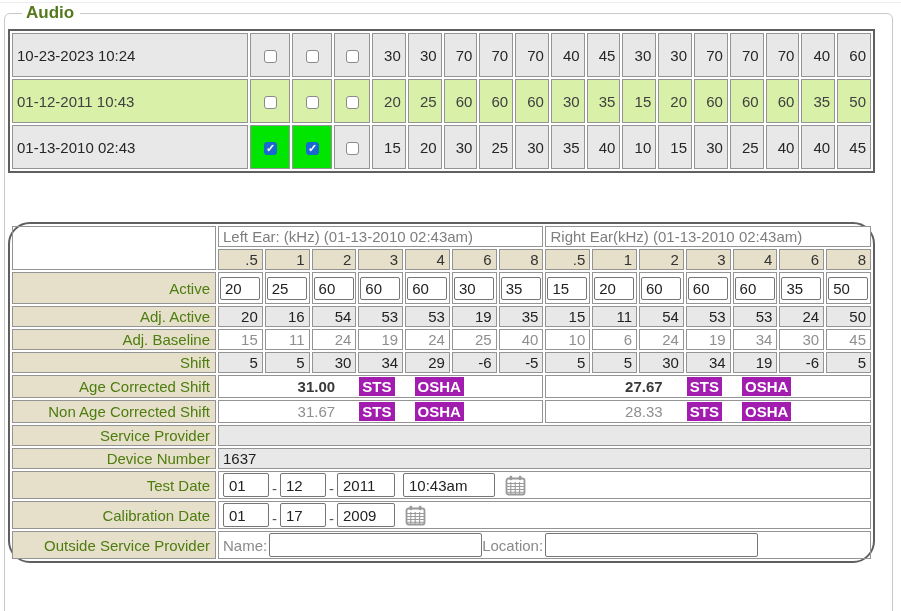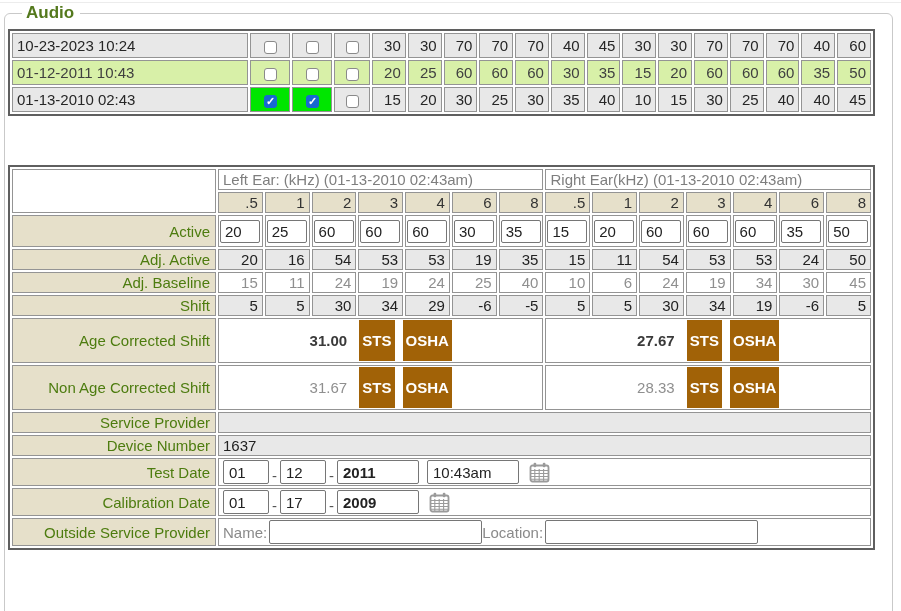--- a/index.html
+++ b/index.html
@@ -29,63 +29,63 @@
   table.grid td { border:1px solid #949494; padding:1px 4px; overflow:hidden; white-space:nowrap; }
 
   
   .t1 td { height:22px; }
   .t1 .hd { background:#c2d4f2; text-align:left; }
   .t1 .num { text-align:right; }
   .t1 tr.r-gray td { background:#e8e8e8; color:#262626; }
   .t1 tr.r-green td { background:#d8f0a8; color:#404040; }
   .t1 td.ck { text-align:center; padding:1px 0; }
   .t1 tr td.on { background:#00e600 !important; }
-  .t1 tr.data td { height:25px; }
+  .t1 tr.data td { height:44px; }
 
   .cb {
     display:inline-block; width:13px; height:13px; background:#fff;
     border:1.5px solid #8a8a8a; border-radius:3px; vertical-align:middle;
   }
   .cb.checked {
     background:#1868d2; border-color:#1868d2; position:relative;
   }
   .cb.checked::after {
     content:"\2713"; color:#fff; font-size:11px; font-weight:bold;
     position:absolute; left:1.5px; top:-1px; line-height:13px;
   }
 
   
-  .t2 { margin-top:49px; }
+  .t2 { margin-top:49px;border-radius:22px; }
   .t2 td { height:21px; }
   .t2 .earhdr { color:#7e7e7e; background:#fff; text-align:left; }
   .t2 .freq { background:#e6e0ca; text-align:right; color:#333; }
   .t2 .lbl { background:#e6e0ca; text-align:right; padding-right:5px; color:#4d7c0f; }
   .t2 .g { background:#e8e8e8; }
   .t2 .num { text-align:right; }
   .t2 .muted { color:#8f8f8f; }
   .t2 td.inp { padding:2px 1px; height:32px; }
   .t2 .ctr { text-align:center; }
   .t2 .wide { text-align:left; padding-left:4px; }
   .t2 td.sp-empty { background:#e8e8e8; }
 
   input.act {
     width:40px; height:23px; border:1px solid #767676; font-family:inherit;
     font-size:15px; padding:1px 2px 1px 4px; color:#222; border-radius:2px;
   }
   input.dt { height:24px; border:1px solid #767676; font-family:inherit; font-size:15px; padding:1px 2px 1px 5px; color:#222; border-radius:2px; vertical-align:middle; }
-  .w2 { width:46px; } .w4 { width:82px;font-weight:bold; } .wt { width:92px; } .wtxt { width:213px; height:26px; }
+  .w2 { width:46px; } .w4 { width:58px; } .wt { width:92px; } .wtxt { width:213px; height:26px; }
   .sep { color:#555; margin:0 3px; vertical-align:bottom; }
   .gap { display:inline-block; width:8px; }
   .pl { color:#8a8a8a; margin-right:2px; vertical-align:middle; }
   .loc { }
 
   .bold { font-weight:bold; color:#3a3a3a; }
   .badge {
-    display:inline-block; background:#a16207; color:#fff; font-weight:bold;
-    padding:11px 3px; margin-left:8px; font-size:15px; line-height:19px;
+    display:inline-block; background:#a21caf; color:#fff; font-weight:bold;
+    padding:0 3px; margin-left:20px; font-size:15px; line-height:19px;
   }
 
   svg.cal { vertical-align:middle; margin-left:10px; cursor:pointer; }
 
   
   .btnbar { margin:6px 0 0 2px; }
   button.btn {
     font-family:inherit; font-size:15px; color:#1f1f1f;
     background:#f0f0f0; border:1px solid #8f8f8f; border-radius:3px;
     padding:3px 11px; margin-right:5px; height:28px;

